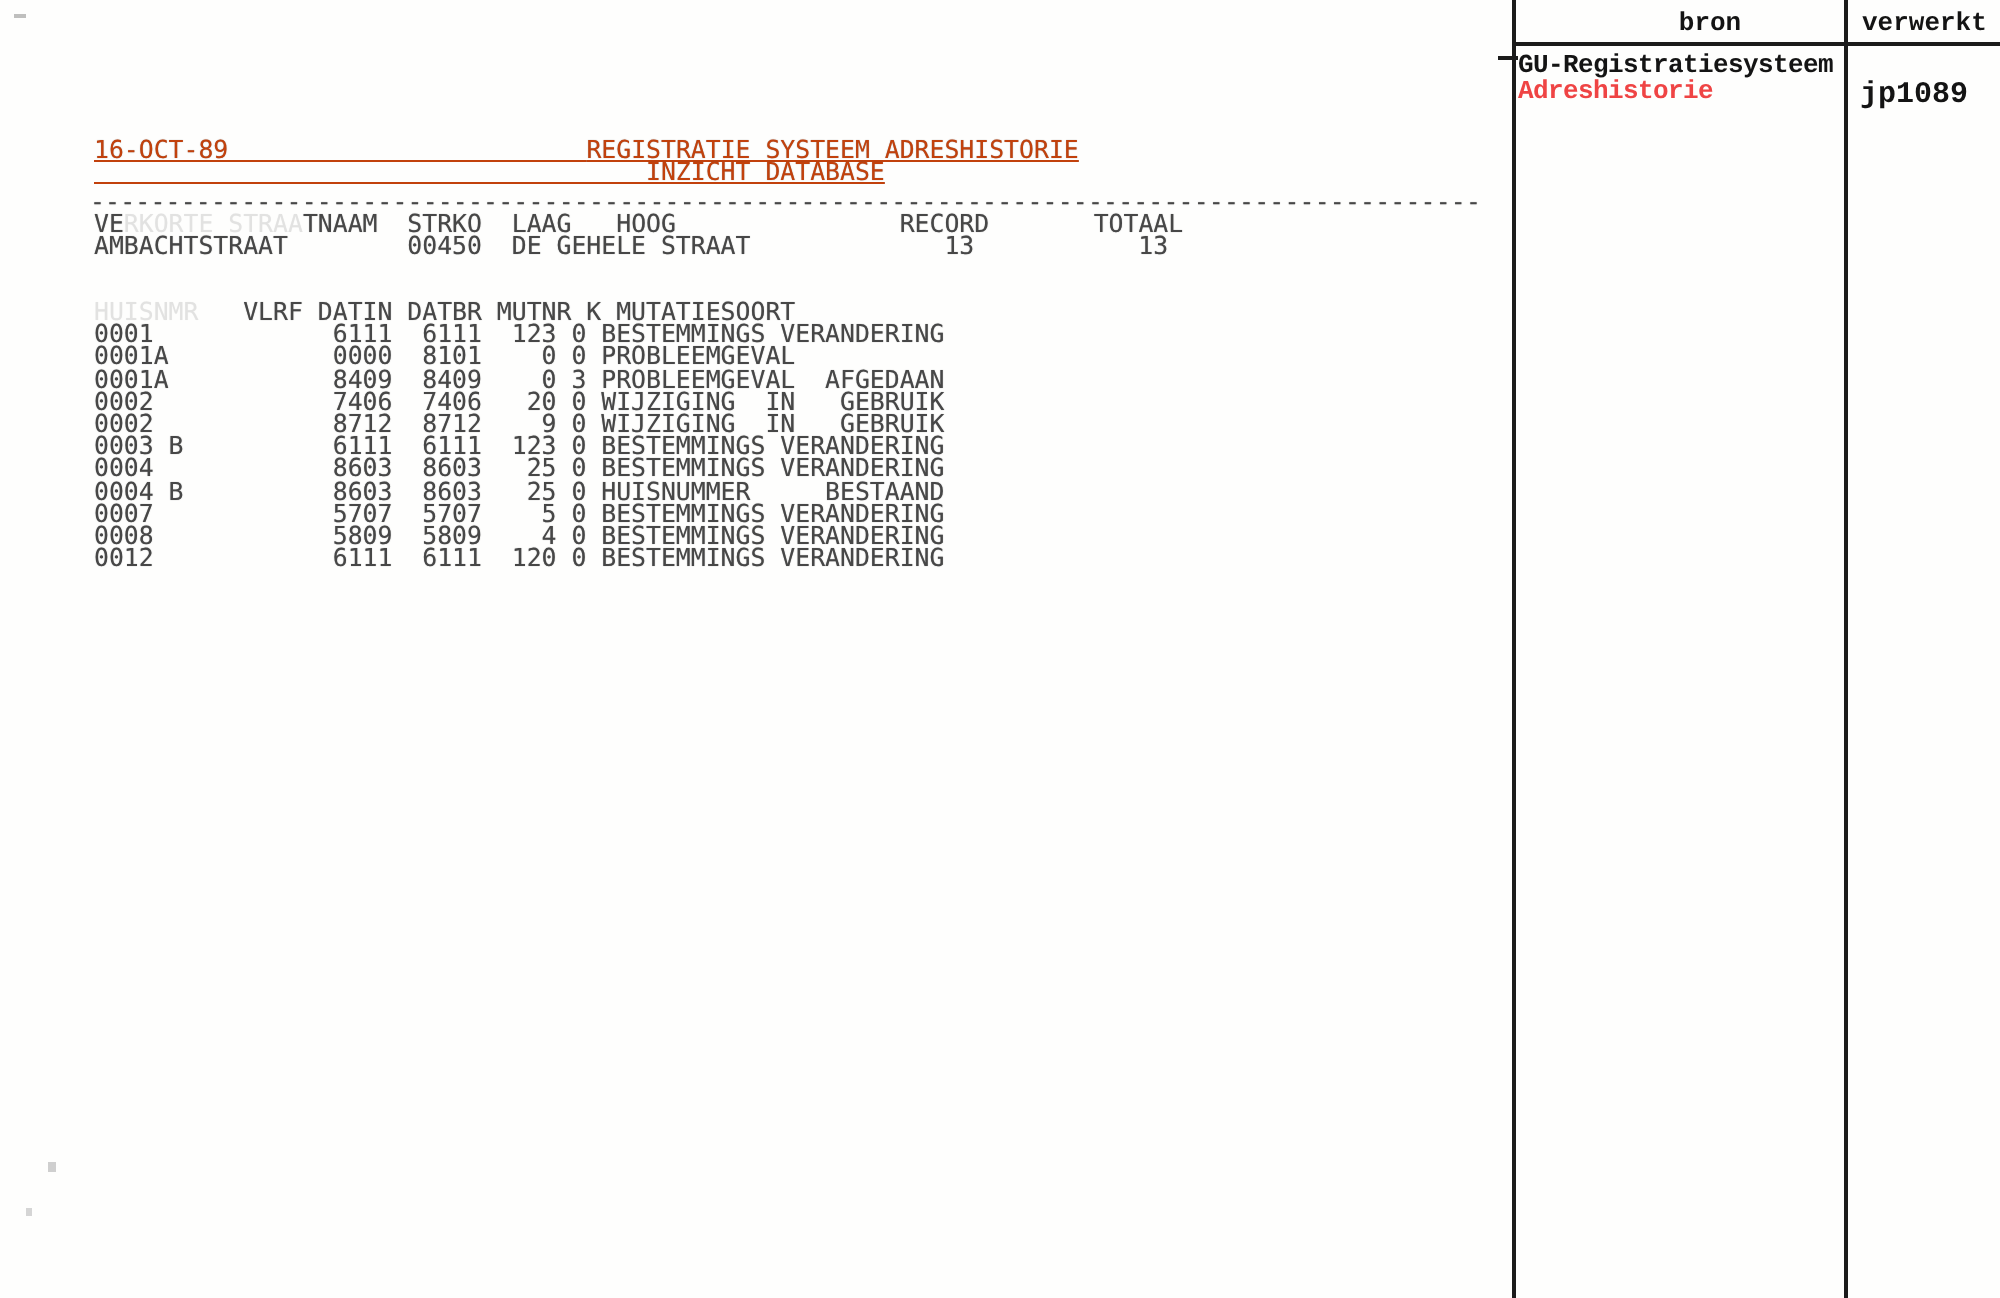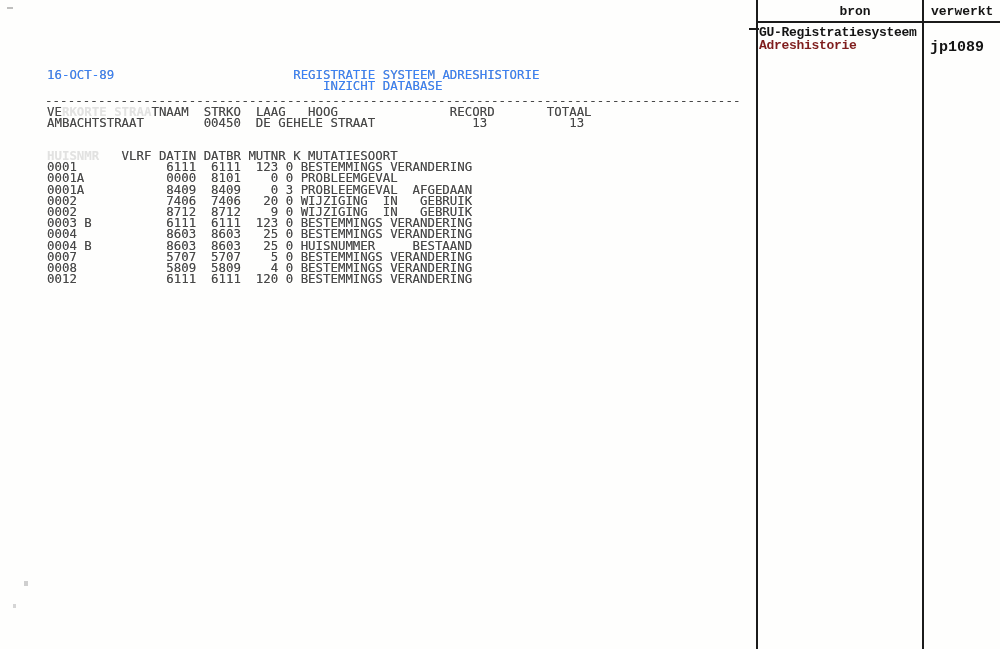--- a/index.html
+++ b/index.html
@@ -11,21 +11,21 @@
   
   .mono-block{
     position:absolute;
     font-family:"DejaVu Sans Mono",monospace;
     font-size:12.4px;
     color:#474747;
     text-shadow:0 0 .5px rgba(70,70,70,.55);
   }
   .line{white-space:pre;height:11.2px;line-height:11.2px;}
   .head-line{height:10.5px;line-height:10.5px;white-space:pre;}
-  .faded{opacity:.15;font-weight:bold;}
+  .faded{opacity:.15;}
   #report-head{left:47px;top:70px;}
   #separator-line{left:45px;top:95px;letter-spacing:.1px;}
   #street-block{left:47px;top:106px;}
   #mutation-block{left:47px;top:150px;}
   
   .stamp-line{position:absolute;background:#1b1b1b;}
   #stamp-vline-left{left:756px;top:0;width:2px;height:649px;}
   #stamp-vline-right{left:922px;top:0;width:2px;height:649px;}
   #stamp-hline{left:756px;top:21px;right:0;height:2px;}
   #stamp-tick{left:749px;top:28px;width:10px;height:2px;}
@@ -42,21 +42,21 @@
   #verwerkt-value{left:930px;top:41px;font-size:15px;}
   
   .speck{position:absolute;background:#8a8a8a;opacity:.55;}
   #speck-1{left:7px;top:7px;width:6px;height:2px;}
   #speck-2{left:24px;top:581px;width:4px;height:5px;opacity:.4;}
   #speck-3{left:13px;top:604px;width:3px;height:4px;opacity:.35;}
 </style>
 </head>
 <body>
 
-<div id="report-head" class="mono-block" style="color: #3b82f6;">
+<div id="report-head" class="mono-block" style="color: #c2410c; text-decoration: underline;">
     <div class="head-line"><span>16-OCT-89                        </span><span>REGISTRATIE SYSTEEM ADRESHISTORIE</span></div>
     <div class="head-line"><span>                                     INZICHT DATABASE</span></div>
   </div>
 <div id="separator-line" class="mono-block line" style="color: rgb(71, 71, 71);">--------------------------------------------------------------------------------------------</div>
 <div id="street-block" class="mono-block" style="color: rgb(71, 71, 71);">
     <div class="line"><span>VE</span><span class="faded">RKORTE STRAA</span><span>TNAAM  STRKO  LAAG   HOOG               RECORD       TOTAAL</span></div>
     <div class="line"><span>AMBACHTSTRAAT        00450  DE GEHELE STRAAT             13           13</span></div>
   </div>
 <div id="mutation-block" class="mono-block" style="color: rgb(71, 71, 71);">
     <div class="line"><span class="faded">HUISNMR</span><span>   VLRF DATIN DATBR MUTNR K MUTATIESOORT</span></div>
@@ -74,18 +74,18 @@
   </div>
 
 <div id="stamp-vline-left" class="stamp-line"></div>
 <div id="stamp-vline-right" class="stamp-line"></div>
 <div id="stamp-hline" class="stamp-line"></div>
 <div id="stamp-tick" class="stamp-line"></div>
 
 <div id="bron-label" class="stamp-text" style="color: rgb(20, 20, 20);">bron</div>
 <div id="verwerkt-label" class="stamp-text" style="color: rgb(20, 20, 20);">verwerkt</div>
 <div id="bron-value-1" class="stamp-text" style="color: rgb(20, 20, 20);">GU-Registratiesysteem</div>
-<div id="bron-value-2" class="stamp-text" style="color: #7f1d1d;">Adreshistorie</div>
+<div id="bron-value-2" class="stamp-text" style="color: #ef4444;">Adreshistorie</div>
 <div id="verwerkt-value" class="stamp-text" style="color: rgb(20, 20, 20);">jp1089</div>
 
 <div id="speck-1" class="speck"></div>
 <div id="speck-2" class="speck"></div>
 <div id="speck-3" class="speck"></div>
 
 </body></html>

